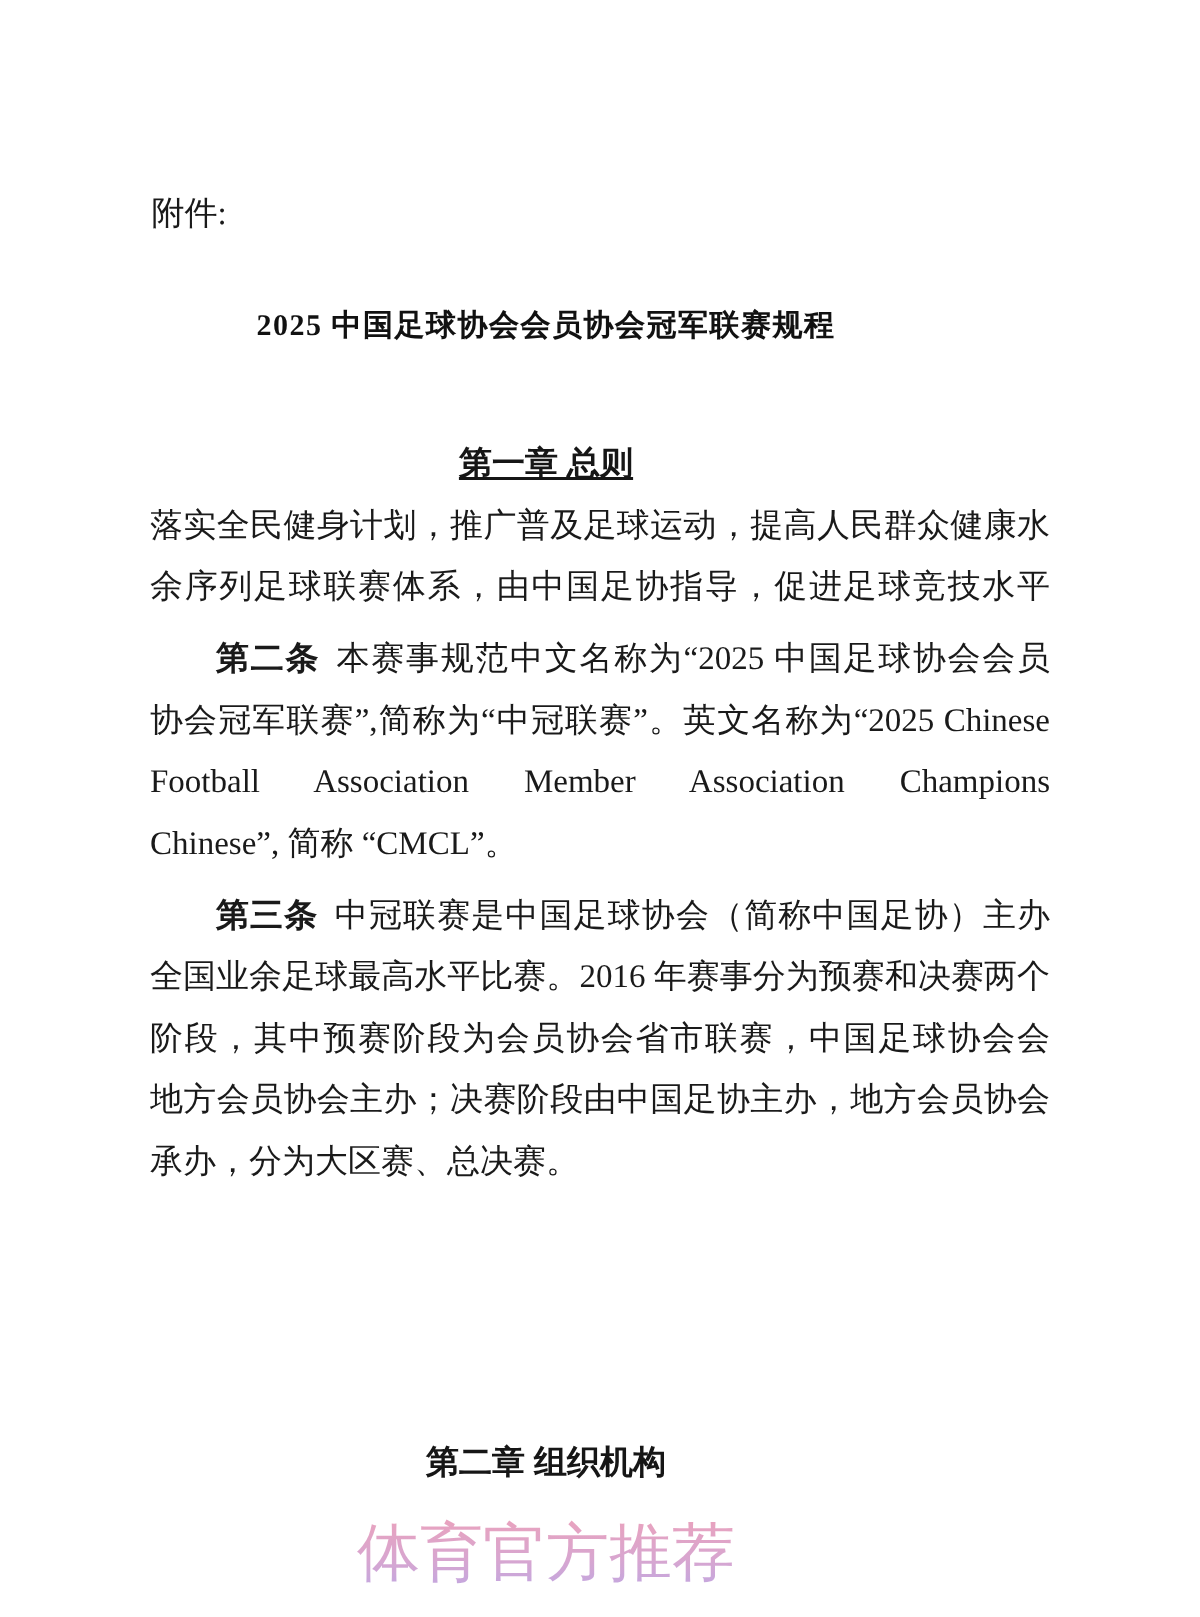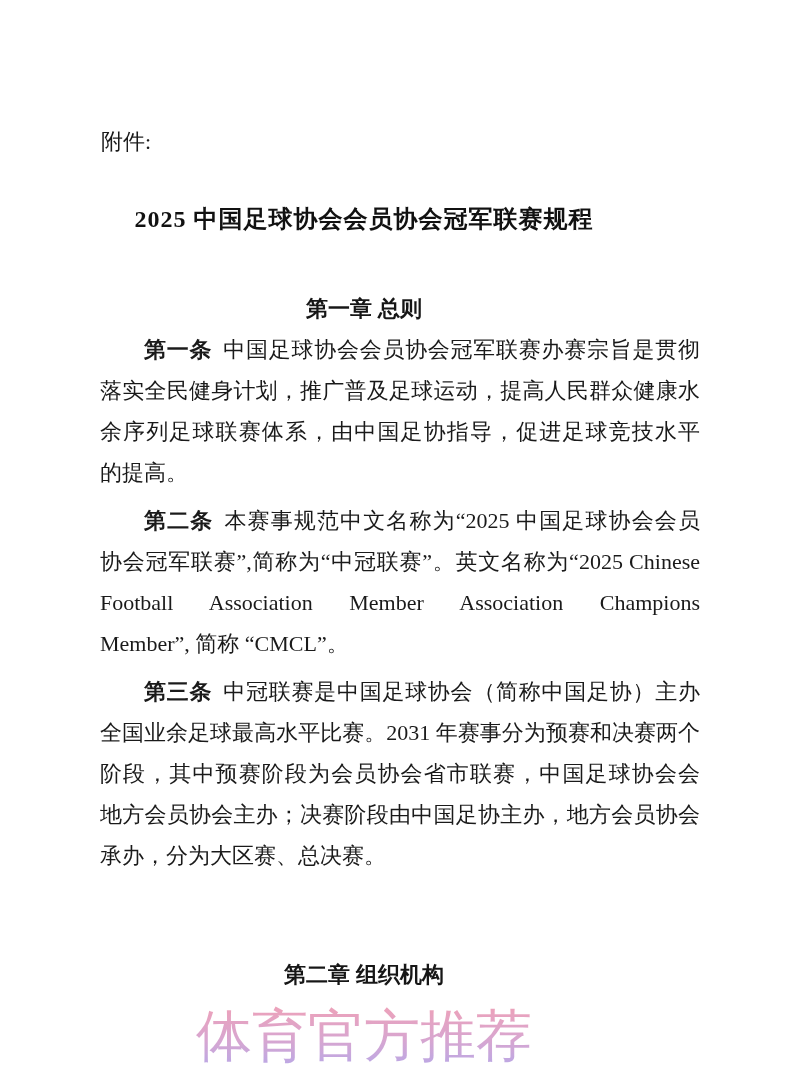--- a/index.html
+++ b/index.html
@@ -22,36 +22,36 @@
     top: 125px;
     font-size: 22px;
     line-height: 34px;
   }
   .doc-title {
     position: absolute;
     top: 203px;
     left: 0;
     width: 100%;
     text-align: center;
-    font-size: 24px;
+    font-size: 20px;
     font-weight: bold;
     letter-spacing: 1px;
     color: #111111;
   }
   .ch-heading {
     position: absolute;
     left: 0;
     width: 100%;
     text-align: center;
     font-size: 22px;
     font-weight: bold;
     font-family: "Liberation Sans", "DejaVu Sans", sans-serif;
     color: #161616;
   }
-  .ch-heading.first { top: 294px; }
+  .ch-heading.first { top: 294px; text-decoration: underline; }
   .ch-heading.second { top: 960px; }
   .body-text {
     position: absolute;
     left: 100px;
     top: 329px;
     width: 600px;
     font-size: 22px;
     line-height: 41px;
   }
   .para { margin-bottom: 7px; }
@@ -64,55 +64,53 @@
   }
   .line.last { text-align-last: left; }
   .line.first { padding-left: 44px; }
   .lead { font-weight: bold; margin-right: 11px; }
   .watermark {
     position: absolute;
     top: 1001px;
     left: 50%;
     transform: translateX(-50%);
     white-space: nowrap;
-    font-size: 56px;
+    font-size: 42px;
     line-height: 70px;
     font-family: "Liberation Serif", "DejaVu Serif", serif;
     background: linear-gradient(180deg, #f0a1b6 0%, #d8a6d0 55%, #b5a8e9 100%);
     -webkit-background-clip: text;
     background-clip: text;
     color: transparent;
   }
 </style>
 </head>
 <body>
 
 <div class="page">
   <div class="attachment">附件:</div>
 
   <div class="doc-title">2025 中国足球协会会员协会冠军联赛规程</div>
 
   <div class="ch-heading first">第一章 总则</div>
 
   <div class="body-text">
       <div class="para">
-        <div class="line first"><b class="lead">第一条</b>中国足球协会会员协会冠军联赛办赛宗旨是贯彻</div>
         <div class="line">落实全民健身计划，推广普及足球运动，提高人民群众健康水</div>
         <div class="line">余序列足球联赛体系，由中国足协指导，促进足球竞技水平</div>
-        <div class="line last">的提高。</div>
       </div>
       <div class="para">
         <div class="line first"><b class="lead">第二条</b>本赛事规范中文名称为“2025 中国足球协会会员</div>
         <div class="line">协会冠军联赛”,简称为“中冠联赛”。英文名称为“2025 Chinese</div>
         <div class="line">Football Association Member Association Champions</div>
-        <div class="line last">Member”, 简称 “CMCL”。</div>
+        <div class="line last">Chinese”, 简称 “CMCL”。</div>
       </div>
       <div class="para">
         <div class="line first"><b class="lead">第三条</b>中冠联赛是中国足球协会（简称中国足协）主办的</div>
-        <div class="line">全国业余足球最高水平比赛。2031 年赛事分为预赛和决赛两个</div>
+        <div class="line">全国业余足球最高水平比赛。2016 年赛事分为预赛和决赛两个</div>
         <div class="line">阶段，其中预赛阶段为会员协会省市联赛，中国足球协会会员，</div>
         <div class="line">地方会员协会主办；决赛阶段由中国足协主办，地方会员协会</div>
         <div class="line last">承办，分为大区赛、总决赛。</div>
       </div>
     </div>
 
   <div class="ch-heading second">第二章 组织机构</div>
 
   <div class="watermark">体育官方推荐</div>
 </div>

